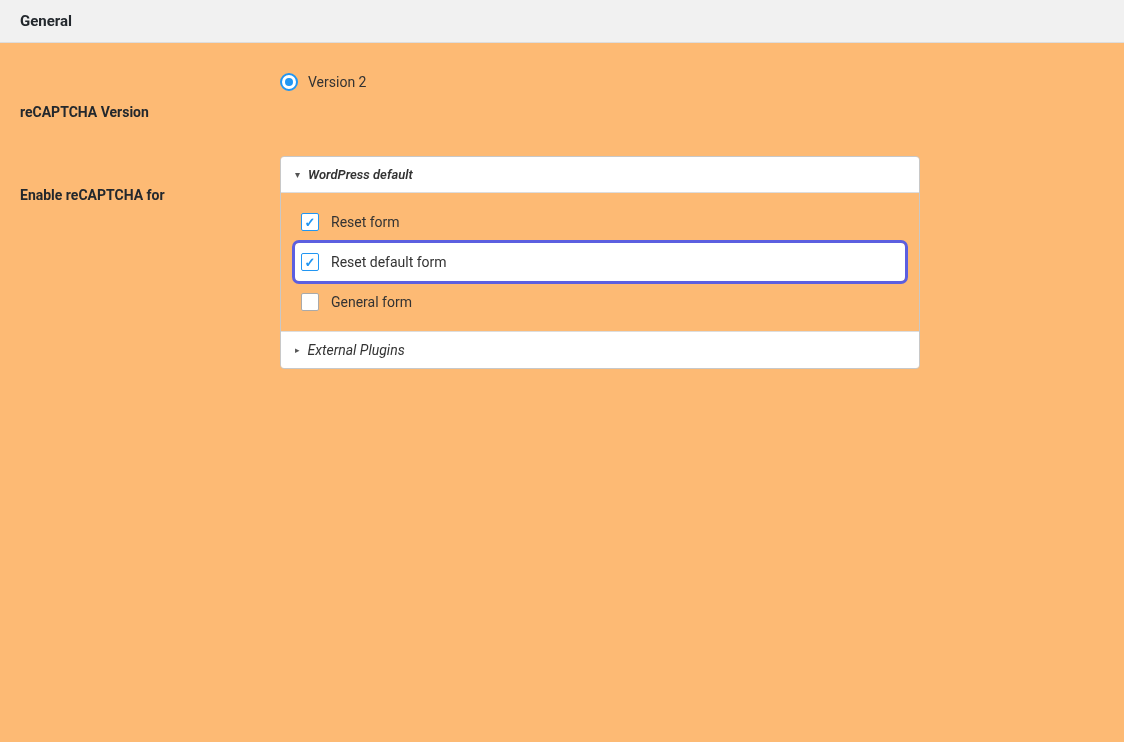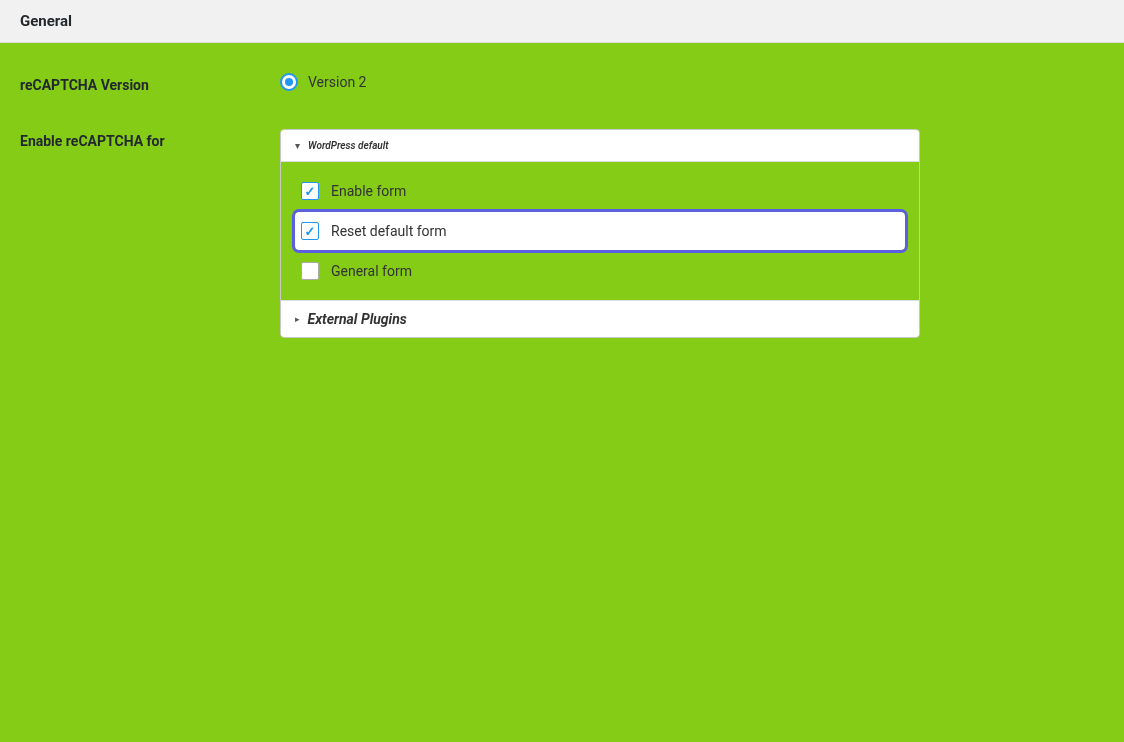--- a/index.html
+++ b/index.html
@@ -11,21 +11,21 @@
     body {
       font-family: -apple-system, BlinkMacSystemFont, "Segoe UI", Roboto, Oxygen, sans-serif;
       font-size: 14px;
       background: #fff;
       color: #333;
     }
 
     .page-wrapper {
       width: 1124px;
       min-height: 742px;
-      background: #84cc16;
+      background: #fdba74;
     }
 
     .section-header {
       background: #f1f1f1;
       padding: 12px 20px;
       border-bottom: 1px solid #ddd;
     }
 
     .section-header h2 {
       font-size: 15px;
@@ -43,20 +43,21 @@
       margin-bottom: 36px;
     }
 
     .settings-label {
       width: 260px;
       min-width: 260px;
       font-weight: 700;
       font-size: 14px;
       color: #23282d;
       padding-top: 4px;
+      margin-top: 27px;
     }
 
     .settings-control {
       flex: 1;
     }
 
     
     .radio-group {
       display: flex;
       flex-direction: row;
@@ -112,21 +113,21 @@
       align-items: center;
       padding: 10px 14px;
       border-bottom: 1px solid #ddd;
       cursor: pointer;
       background: #fff;
       gap: 8px;
     }
 
     .group-header-label {
       font-style: italic;
-      font-size: 10px;
+      font-size: 13px;
       color: #333;
       font-weight: 600;
       text-align: center;
     }
 
     .toggle-icon {
       font-size: 10px;
       color: #555;
     }
 
@@ -193,21 +194,21 @@
 
     .external-plugins-header .toggle-icon {
       font-size: 9px;
       color: #555;
     }
 
     .external-plugins-label {
       font-style: italic;
       font-size: 14px;
       color: #333;
-      font-weight: 700;
+      font-weight: 400;
     }
   </style>
 </head>
 <body>
 
 <div class="page-wrapper">
 
   <div class="section-header">
     <h2>General</h2>
   </div>
@@ -240,21 +241,21 @@
             <span class="toggle-icon">▾</span>
             <span class="group-header-label">WordPress default</span>
           </div>
 
           <div class="group-items">
 
             <label class="checkbox-item">
               <div class="checkbox-box checked">
                 <span class="checkbox-checkmark">✓</span>
               </div>
-              <span class="checkbox-label">Enable form</span>
+              <span class="checkbox-label">Reset form</span>
             </label>
 
 
             <label class="checkbox-item highlighted">
               <div class="checkbox-box checked">
                 <span class="checkbox-checkmark">✓</span>
               </div>
               <span class="checkbox-label">Reset default form</span>
             </label>
 

